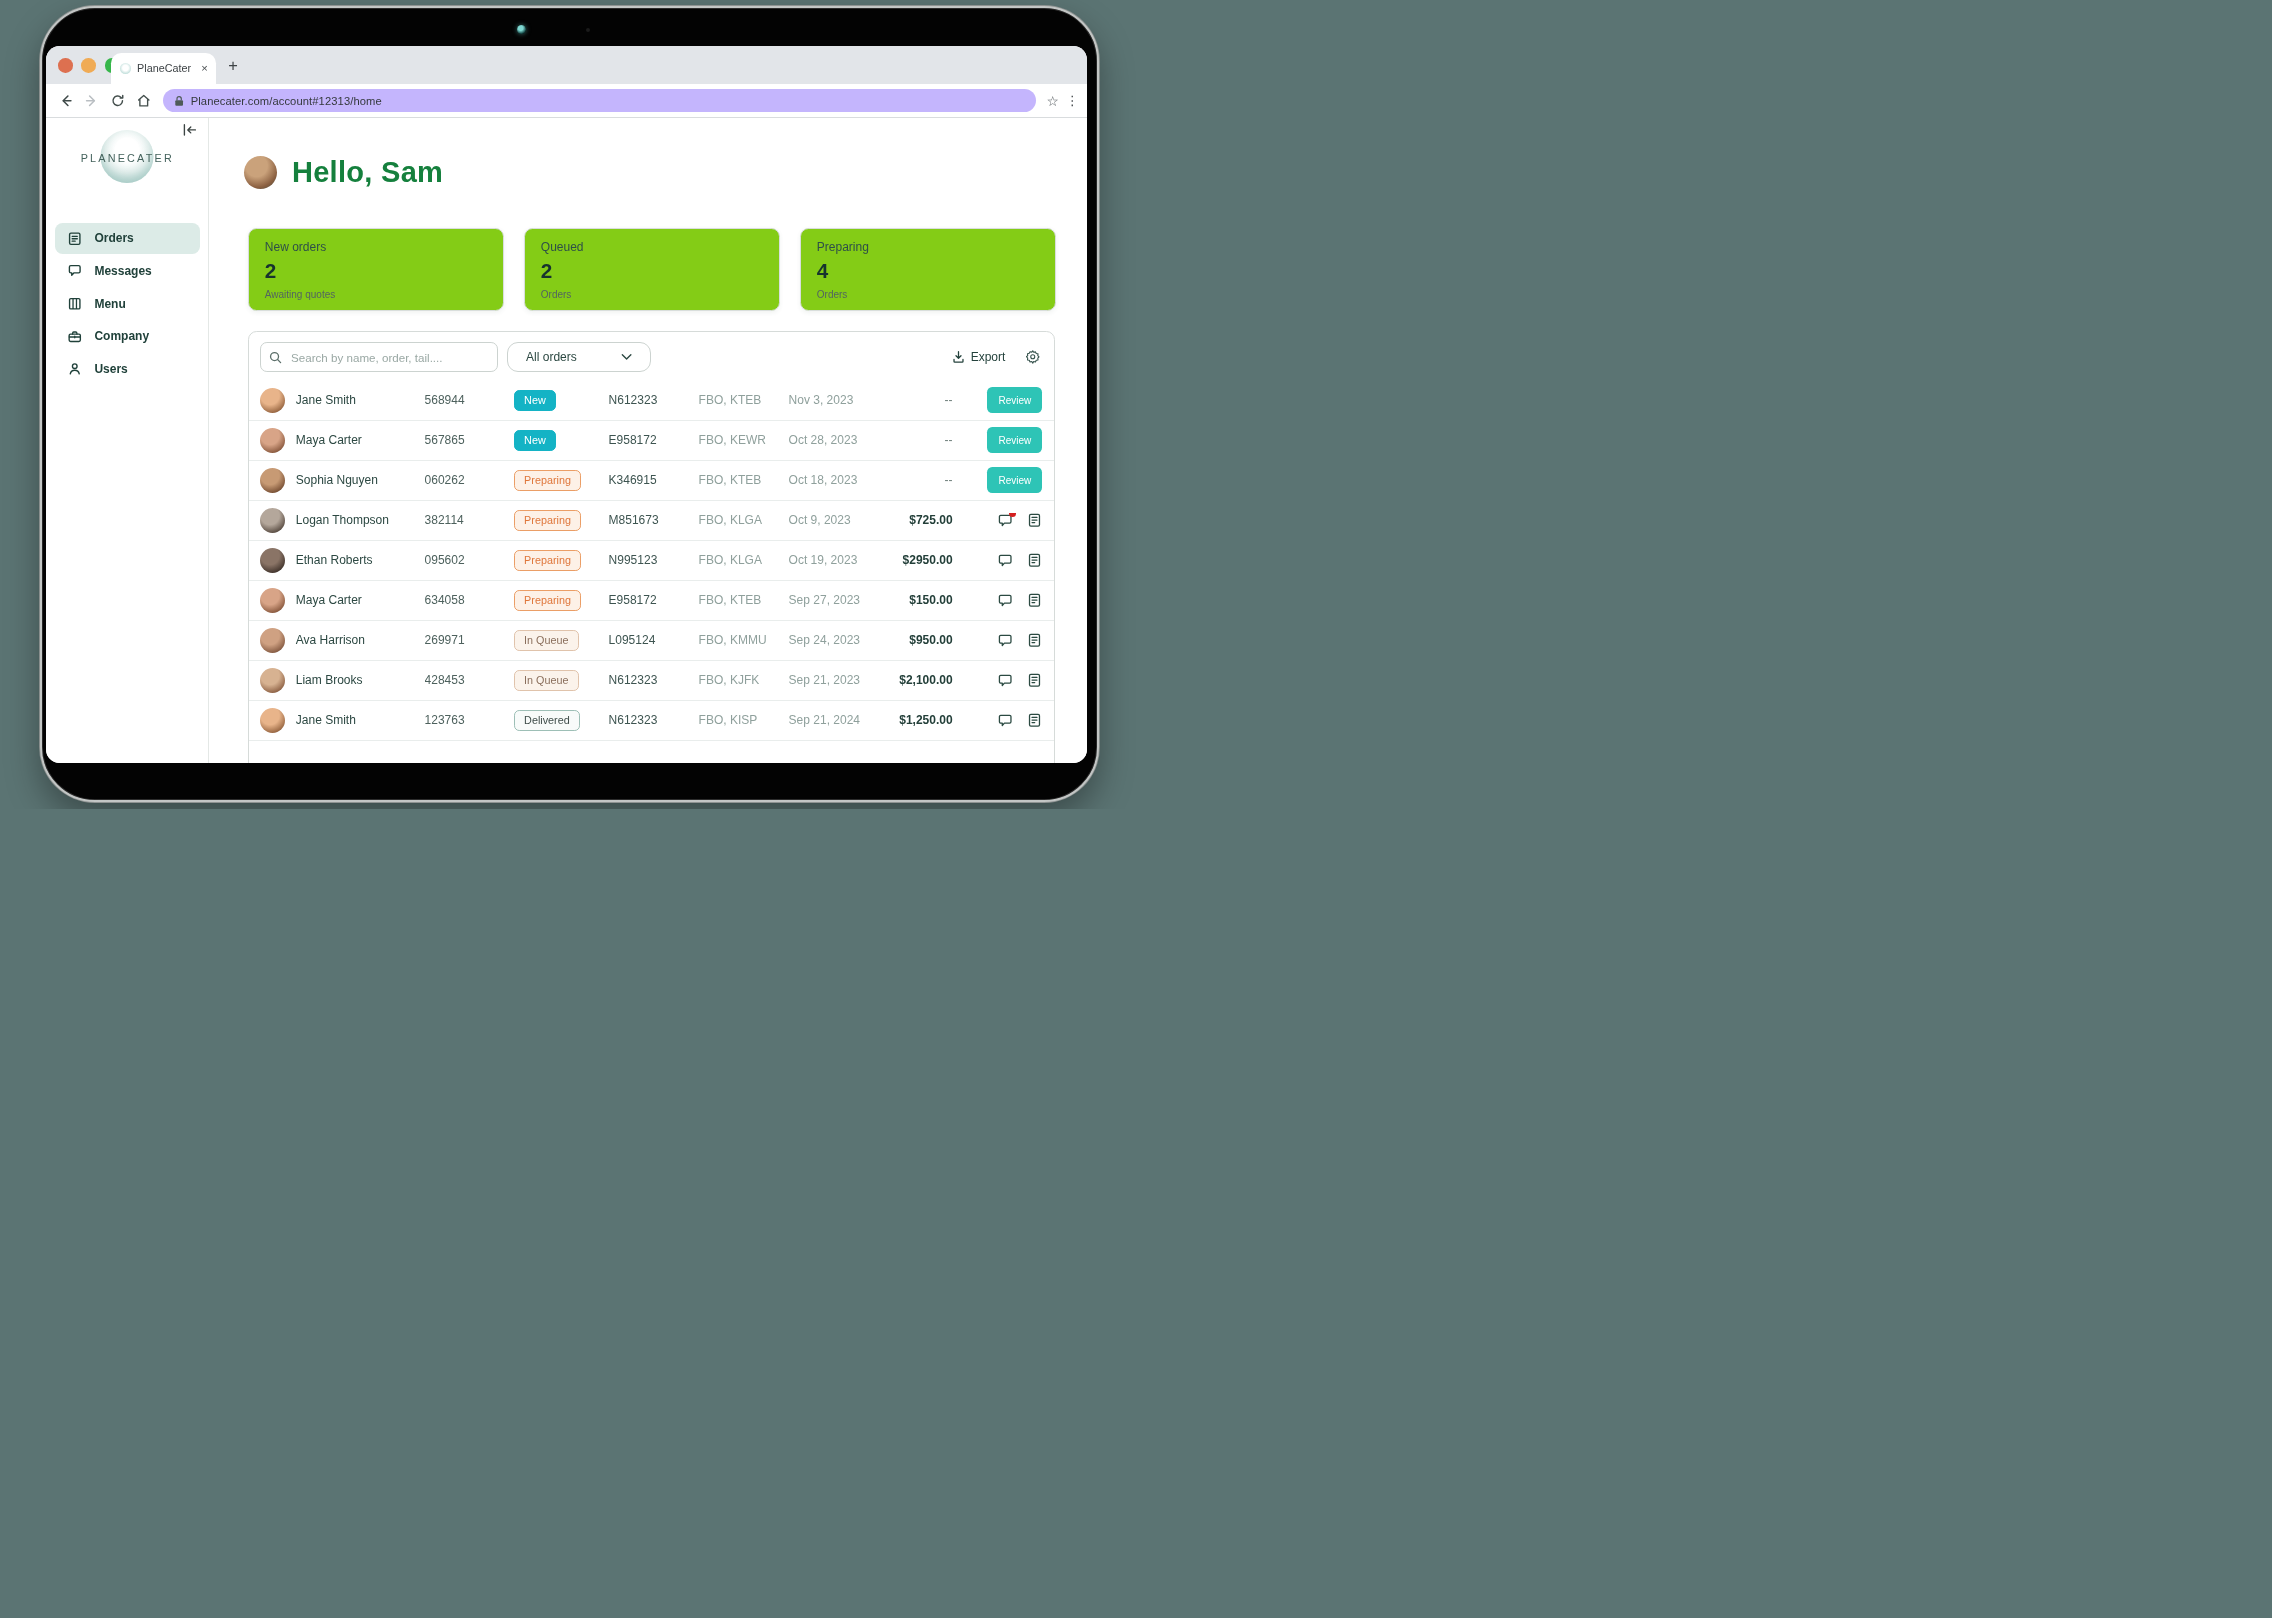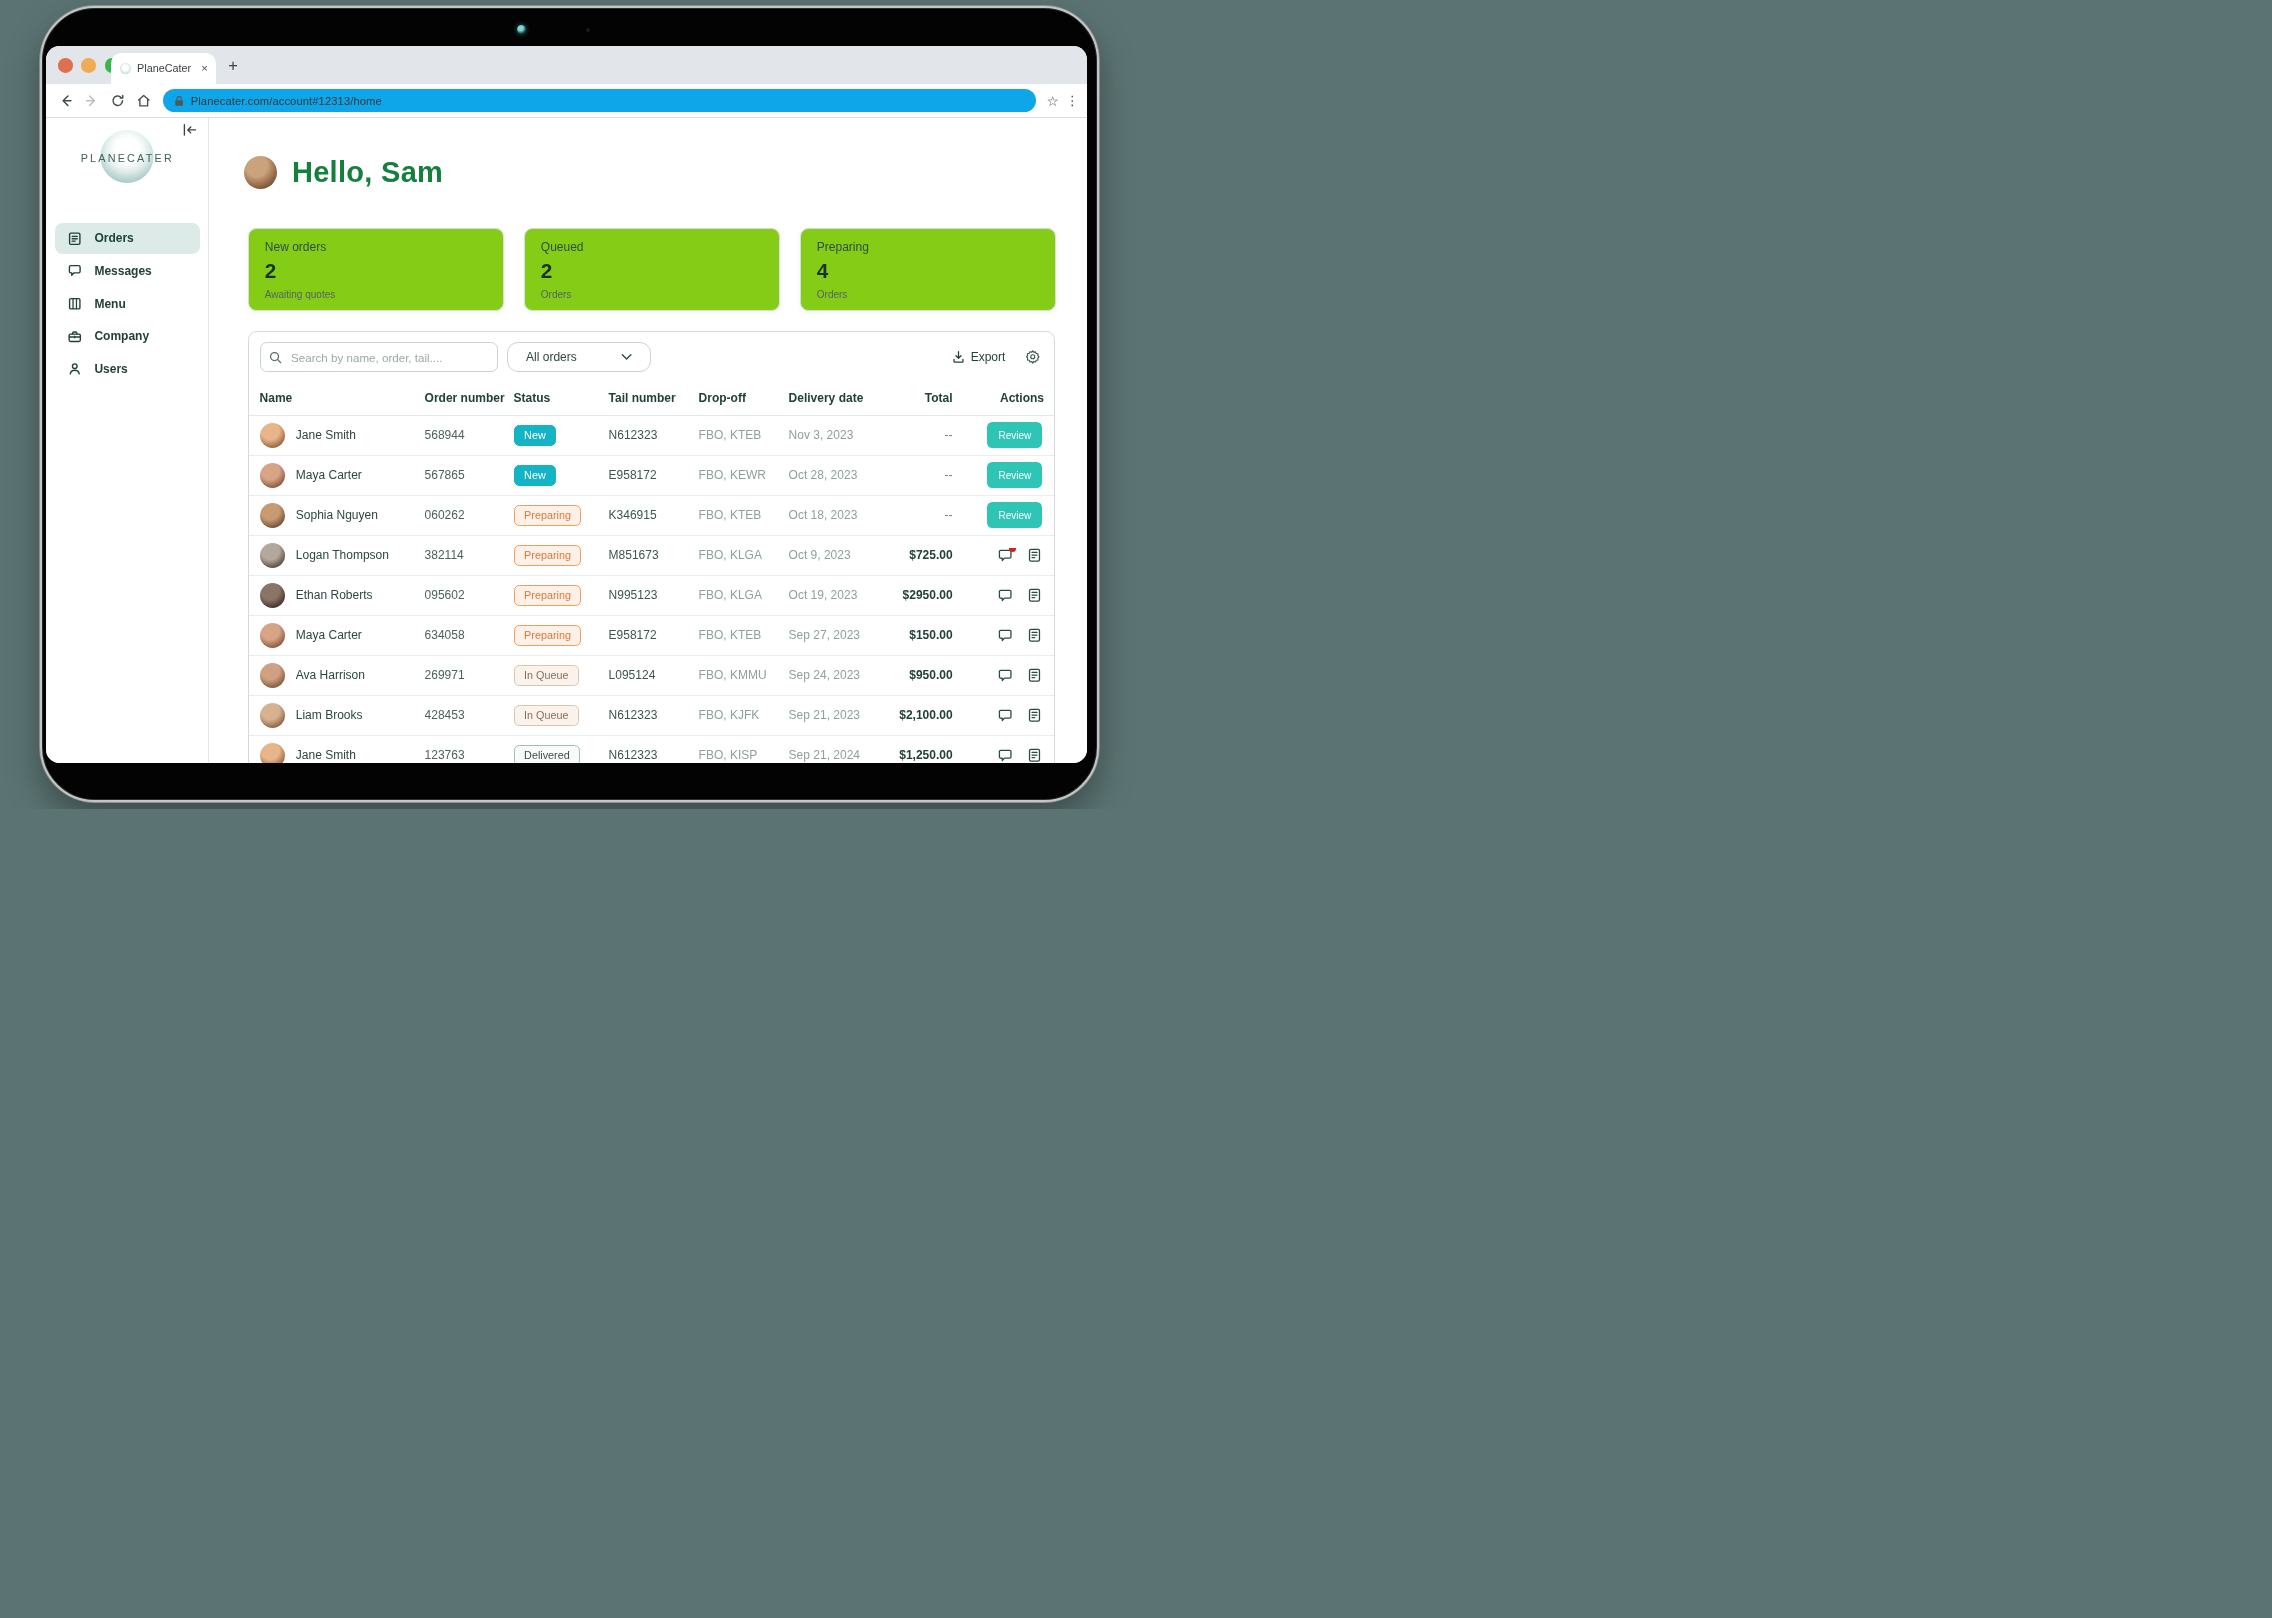--- a/index.html
+++ b/index.html
@@ -29,21 +29,21 @@
   .tab{position:absolute;left:65px;top:6.9px;width:105px;height:31px;background:#fff;
     border-radius:10.3px 10.3px 0 0;display:flex;align-items:center;padding:0 8.6px;gap:6px;box-sizing:border-box;}
   .favicon{width:11.2px;height:11.2px;border-radius:50%;
     background:radial-gradient(circle at 50% 45%, #ffffff 0 35%, #bcdcd8 75%, #8fc2bc 100%);flex:none;}
   .tab-title{font-size:10.8px;color:#3d4245;flex:1;white-space:nowrap;overflow:hidden;}
   .tab-close{font-size:11.2px;color:#4a4f52;cursor:default;}
   .newtab{position:absolute;left:182px;top:9.5px;font-size:16.4px;color:#3e4346;line-height:19px;}
   .urlbar{height:33px;background:#fff;display:flex;align-items:center;padding:0 8.6px;gap:3.4px;}
   .navbtn{width:22.4px;height:22.4px;display:flex;align-items:center;justify-content:center;flex:none;}
   .navbtn svg{display:block;}
-  .urlpill{flex:1;height:23px;background:#0ea5e9;border-radius:12px;display:flex;align-items:center;
+  .urlpill{flex:1;height:23px;background:#c4b5fd;border-radius:12px;display:flex;align-items:center;
     padding:0 10.3px;gap:6.9px;margin:0 5.2px;}
   .urltext{font-size:11.2px;color:#34393c;letter-spacing:0.1px;}
   .chrome-div{height:0.9px;background:#d9dcde;}
   
   .content{display:flex;height:646px;}
   .sidebar{width:162px;border-right:0.9px solid #e4e8e6;position:relative;flex:none;background:#fff;}
   .collapse{position:absolute;top:5.2px;right:10.3px;}
   .logo{position:absolute;top:12px;left:0;width:100%;height:57px;}
   .sphere{position:absolute;left:50%;top:0;transform:translateX(-50%);width:53px;height:53px;border-radius:50%;
     background:radial-gradient(circle at 50% 38%, #ffffff 0 28%, #e8f2f0 55%, #bcd9d5 82%, #a7ccc7 100%);
@@ -280,30 +280,20 @@
               </button>
               <button class="gearbtn">
                 <svg width="15.5" height="15.5" viewBox="0 0 20 20">
                     <path d="M10 2.2l1.2 2 2.3-.5 1 2.1 2.3.5-.3 2.3 1.6 1.6-1.6 1.6.3 2.3-2.3.5-1 2.1-2.3-.5-1.2 2-1.2-2-2.3.5-1-2.1-2.3-.5.3-2.3L1.9 10l1.6-1.6-.3-2.3 2.3-.5 1-2.1 2.3.5z" fill="none" stroke="#33504a" stroke-width="1.4" stroke-linejoin="round"></path>
                     <circle cx="10" cy="10" r="2.6" fill="none" stroke="#33504a" stroke-width="1.4"></circle>
                   </svg>
               </button>
             </div>
           </div>
 
-          <div class="tgrid thead">
-            <span>Name</span>
-            <span>Order number</span>
-            <span>Status</span>
-            <span>Tail number</span>
-            <span>Drop-off</span>
-            <span>Delivery date</span>
-            <span class="col-total">Total</span>
-            <span class="col-actions">Actions</span>
-          </div>
 
           <div id="rows">
   <div class="tgrid trow">
     <div class="cell name">
       <span class="av av0"></span>
       <span class="nm">Jane Smith</span>
     </div>
     <div class="cell ord">568944</div>
     <div class="cell st">
       <span class="badge b-new">New</span>

